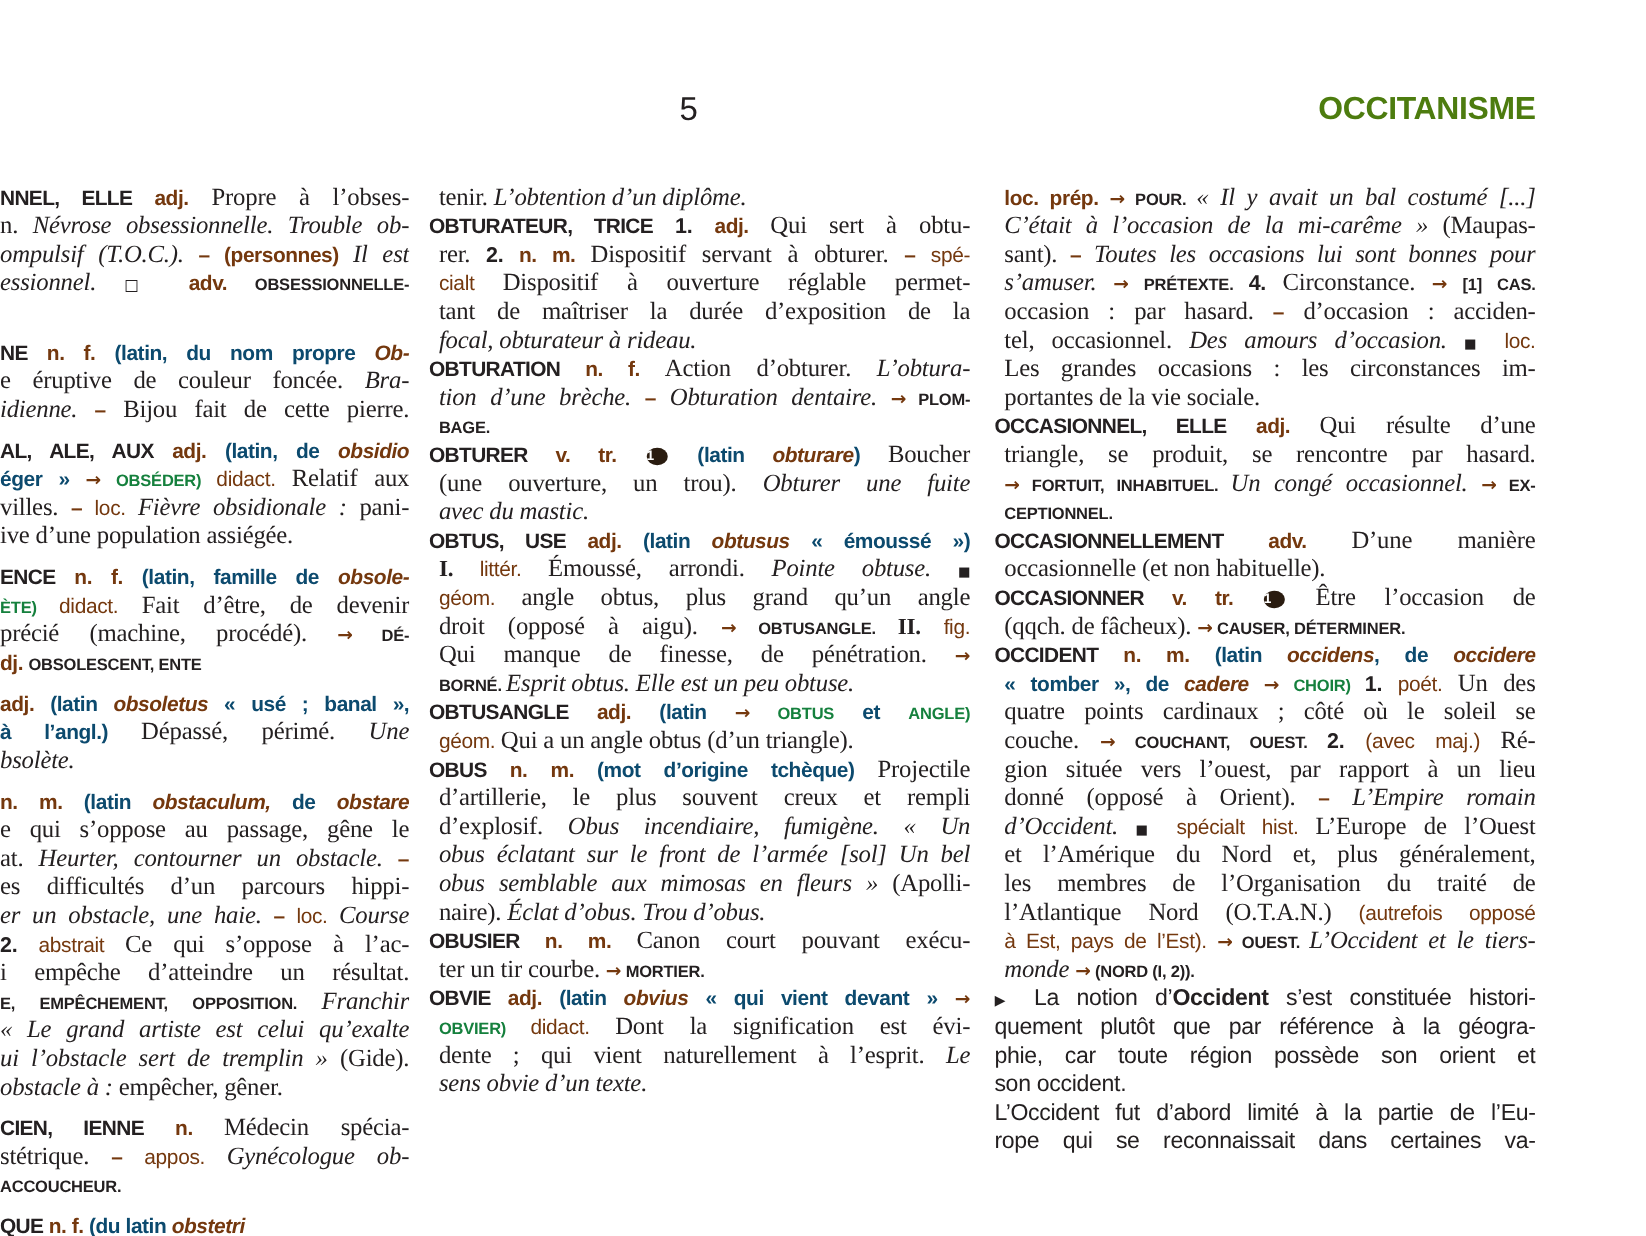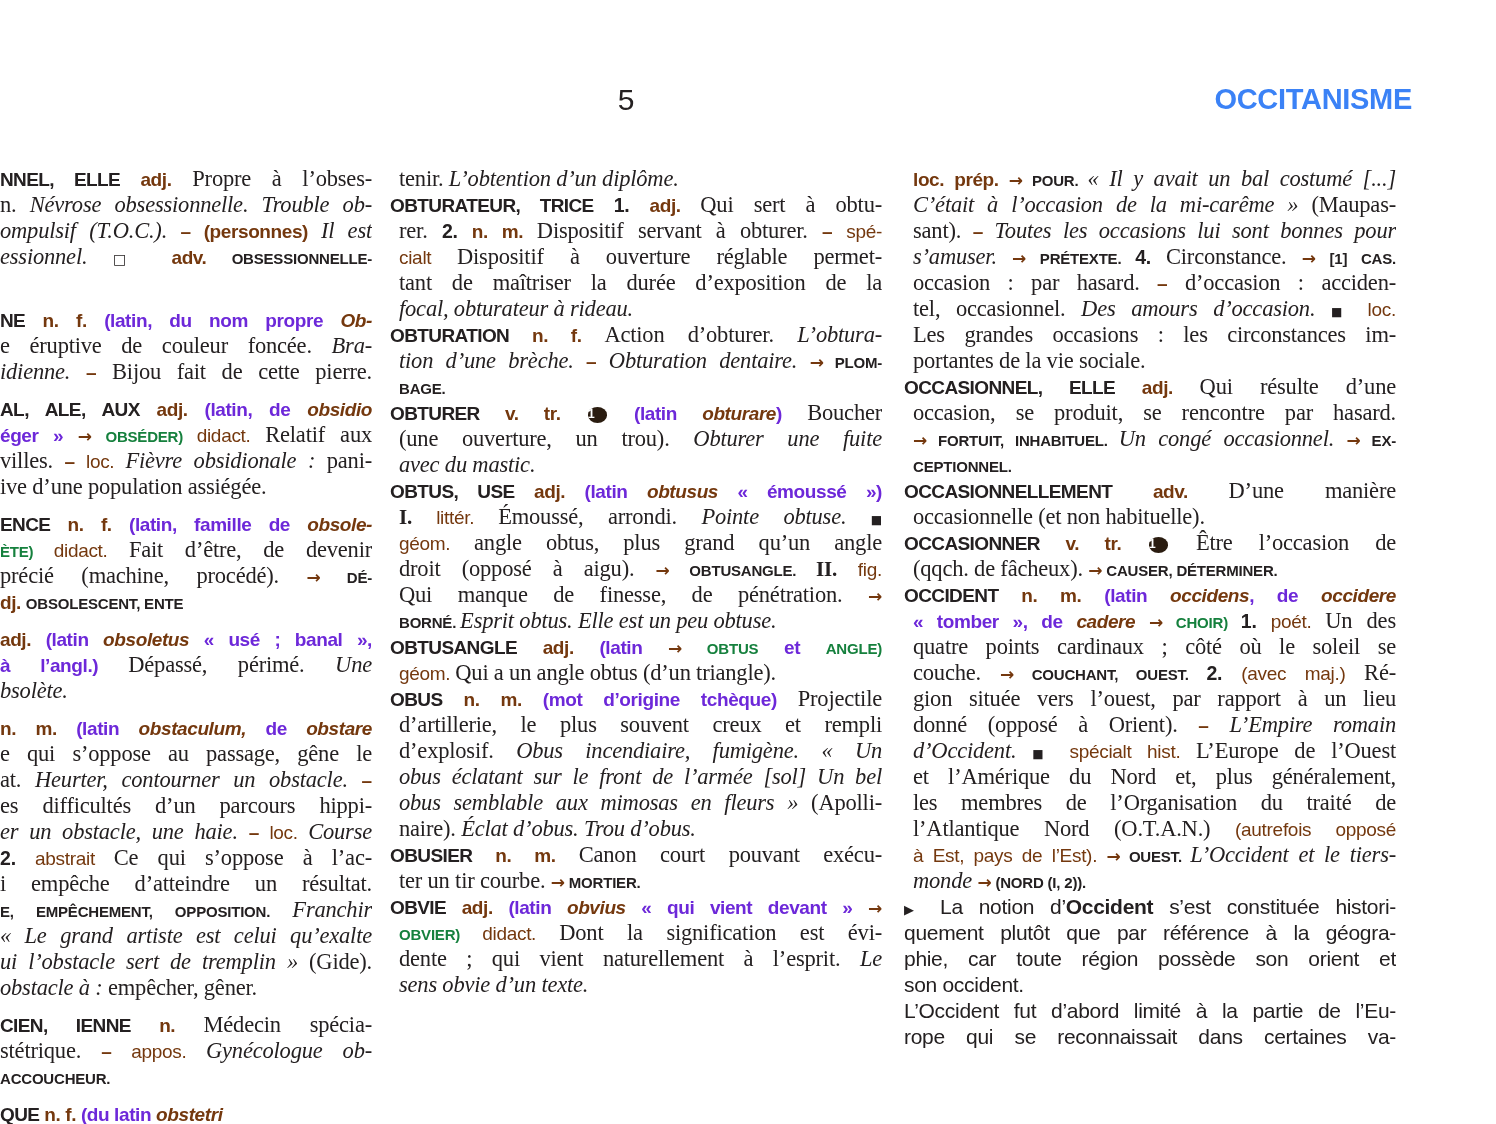--- a/index.html
+++ b/index.html
@@ -1,21 +1,21 @@
 <!DOCTYPE html>
 <html><head>
 <meta charset="utf-8">
 <style>
   html,body{margin:0;padding:0;background:#ffffff;}
   .page{position:relative;width:1496px;height:1124px;background:#ffffff;overflow:hidden;}
 
   .hdr-num{position:absolute;left:390px;width:472px;top:84px;text-align:center;
     font:400 30px/32px "Liberation Sans",sans-serif;color:#242021;}
-  .hdr-head{position:absolute;right:84px;top:83px;
-    font:700 29px/32px "Liberation Sans",sans-serif;letter-spacing:-0.3px;color:#3b82f6;}
+  .hdr-head{position:absolute;right:100px;top:83px;
+    font:700 29px/32px "Liberation Sans",sans-serif;letter-spacing:-0.3px;color:#4d7c0f;}
 
   .col{position:absolute;top:166px;}
   .col-left{left:0;width:372px;}
   .col-mid{left:390px;width:492px;}
   .col-right{left:904px;width:492px;}
 
   .block{}
   .col .block:first-child{margin-top:0;}
   .col-left .block{margin-top:11px;}
 
@@ -26,21 +26,21 @@
   .block .line{padding-left:9px;}
   .block .line.f{padding-left:0;}
   .block.cont .line.f{padding-left:9px;}
   .block.note .line{padding-left:0;}
   .col-left .block .line{padding-left:0;}
 
   .s-ro{}
   .s-it{font-style:italic;}
   .s-hw{font:700 19px/26px "Liberation Sans",sans-serif;letter-spacing:-0.6px;color:#242021;text-align:right;}
   .s-lb{font:700 19px/26px "Liberation Sans",sans-serif;letter-spacing:-0.4px;color:#74380e;}
-  .s-et{font:700 19px/26px "Liberation Sans",sans-serif;letter-spacing:-0.4px;color:#6d28d9;}
+  .s-et{font:700 19px/26px "Liberation Sans",sans-serif;letter-spacing:-0.4px;color:#0c4a6e;}
   .s-eti{font:700 19px/26px "Liberation Sans",sans-serif;font-style:italic;letter-spacing:-0.4px;color:#74380e;}
   .s-reg{font:400 19px/26px "Liberation Sans",sans-serif;letter-spacing:-0.3px;color:#74380e;}
   .s-sc{font:700 15px/26px "Liberation Sans",sans-serif;color:#242021;}
   .s-sce{font:700 15px/26px "Liberation Sans",sans-serif;color:#15803d;}
   .s-nm{font:700 19.5px/26px "Liberation Sans",sans-serif;color:#242021;}
   .s-rn{font:700 21px/26px "Liberation Serif","DejaVu Serif",serif;color:#242021;}
   .s-ar{font:700 17px/26px "DejaVu Sans",sans-serif;color:#74380e;}
   .s-dash{font:700 19px/26px "Liberation Sans",sans-serif;color:#74380e;}
   .s-sq{font:12px/26px "DejaVu Sans",sans-serif;color:#242021;}
   .s-hsq{font:14px/26px "DejaVu Sans",sans-serif;color:#242021;}
@@ -167,21 +167,21 @@
         <div class="line j"><span class="s-it">C’était à l’occasion de la mi-carême » </span><span class="s-ro">(Maupas-</span></div>
         <div class="line j"><span class="s-ro">sant). </span><span class="s-dash">–</span><span class="s-it"> Toutes les occasions lui sont bonnes pour</span></div>
         <div class="line j"><span class="s-it">s’amuser. </span><span class="s-ar">→</span><span class="s-sc"> PRÉTEXTE. </span><span class="s-nm">4. </span><span class="s-ro">Circonstance. </span><span class="s-ar">→</span><span class="s-sc"> [1] CAS.</span></div>
         <div class="line j"><span class="s-ro">occasion : par hasard. </span><span class="s-dash">–</span><span class="s-ro"> d’occasion : acciden-</span></div>
         <div class="line j"><span class="s-ro">tel, occasionnel. </span><span class="s-it">Des amours d’occasion. </span><span class="s-sq">■</span><span class="s-reg"> loc.</span></div>
         <div class="line j"><span class="s-ro">Les grandes occasions : les circonstances im-</span></div>
         <div class="line"><span class="s-ro">portantes de la vie sociale.</span></div>
       </div>
       <div class="block">
         <div class="line f j"><span class="s-hw">OCCASIONNEL, ELLE</span><span class="s-lb"> adj. </span><span class="s-ro">Qui résulte d’une</span></div>
-        <div class="line j"><span class="s-ro">occasion, se produit, se rencontre par hasard.</span></div>
+        <div class="line j"><span class="s-ro">triangle, se produit, se rencontre par hasard.</span></div>
         <div class="line j"><span class="s-ar">→</span><span class="s-sc"> FORTUIT, INHABITUEL. </span><span class="s-it">Un congé occasionnel. </span><span class="s-ar">→</span><span class="s-sc"> EX-</span></div>
         <div class="line"><span class="s-sc">CEPTIONNEL.</span></div>
       </div>
       <div class="block">
         <div class="line f j"><span class="s-hw">OCCASIONNELLEMENT</span><span class="s-lb"> adv. </span><span class="s-ro">D’une manière</span></div>
         <div class="line"><span class="s-ro">occasionnelle (et non habituelle).</span></div>
       </div>
       <div class="block">
         <div class="line f j"><span class="s-hw">OCCASIONNER</span><span class="s-lb"> v. tr. </span><span class="s-circ">1</span><span class="s-ro"> Être l’occasion de</span></div>
         <div class="line"><span class="s-ro">(qqch. de fâcheux). </span><span class="s-ar">→</span><span class="s-sc"> CAUSER, DÉTERMINER.</span></div>

